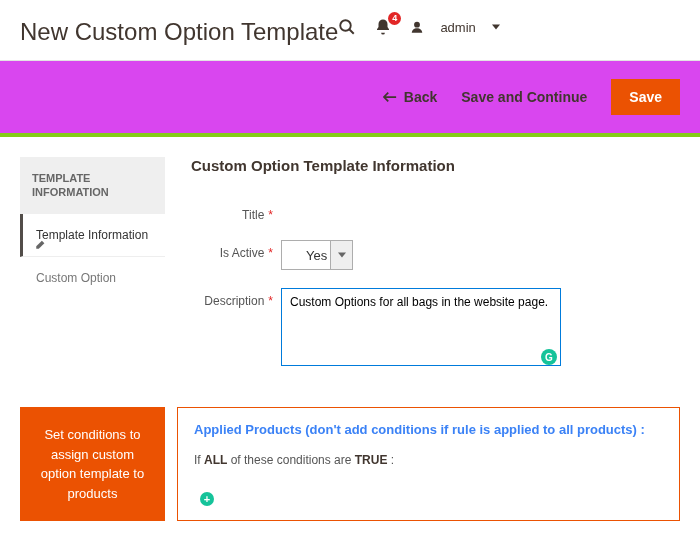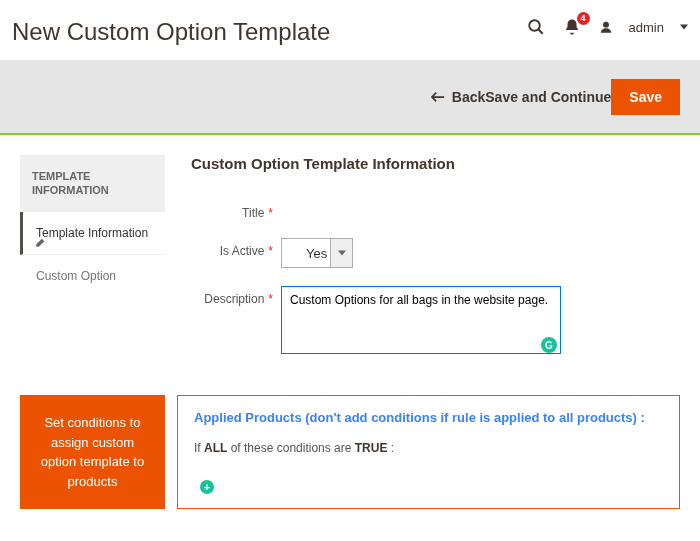--- a/index.html
+++ b/index.html
@@ -1,45 +1,45 @@
 <!DOCTYPE html>
 <html><head>
   <meta charset="utf-8">
   <style>
     *{box-sizing:border-box;margin:0;padding:0}
     body{font-family:-apple-system,BlinkMacSystemFont,'Segoe UI',Arial,sans-serif;font-size:13px;color:#333;background:#fff;width:700px}
-    .header{display:flex;justify-content:space-between;align-items:flex-start;padding:18px 12px 10px}
+    .header{display:flex;align-items:flex-start;padding:18px 20px 10px}
     .page-title{font-size:24px;font-weight:400;color:#41362f}
     .header-right{display:flex;align-items:center;gap:18px}
     .icon-svg{width:18px;height:18px;display:block}
     .bell-wrap{position:relative}
     .notif-badge{position:absolute;top:-6px;right:-9px;background:#e22626;color:#fff;font-size:9px;font-weight:700;border-radius:8px;padding:0 4px;line-height:13px;min-width:13px;text-align:center}
     .user-wrap{display:flex;align-items:center;gap:16px;color:#41362f;font-size:13px}
-    .action-bar{background:#e5e5e5;border-top:1px solid #e3e3e3;border-bottom:2px solid #84cc16;padding:18px 20px;display:flex;justify-content:flex-end;align-items:center;margin-top:4px}
+    .action-bar{background:#d946ef;border-top:1px solid #e3e3e3;border-bottom:4px solid #84cc16;padding:18px 20px;display:flex;justify-content:flex-end;align-items:center;gap:24px;margin-top:4px}
     .btn-back{background:transparent;border:none;display:flex;align-items:center;gap:7px;font-size:14px;color:#41362f;cursor:pointer;font-weight:600}
     .btn-sac{background:transparent;border:none;font-size:14px;color:#41362f;font-weight:600;cursor:pointer}
     .btn-save{background:#eb5202;border:none;color:#fff;font-size:14px;font-weight:600;padding:10px 18px;cursor:pointer}
     .main{display:flex;padding:20px;gap:26px}
     .sidebar{width:145px;flex-shrink:0}
     .side-head{background:#efefef;padding:14px 12px;font-size:11px;font-weight:700;color:#666;line-height:1.3}
     .tab{padding:14px 12px 14px 16px;font-size:12px;color:#555;cursor:pointer;background:#fff;position:relative}
     .tab.active{border-left:3px solid #524d49;padding-left:13px;color:#333;border-bottom:1px solid #eee}
     .pencil{position:absolute;left:12px;bottom:6px;width:10px;height:10px}
     .tab:not(.active){color:#777}
     .content{flex:1}
     .section-title{font-size:15px;font-weight:600;color:#41362f;margin-bottom:28px}
     .form-row{display:flex;align-items:flex-start;margin-bottom:18px}
     .label-col{width:90px;text-align:right;padding-right:8px;padding-top:6px;font-size:12px;color:#555;font-weight:400}
     .req{color:#e22626;margin-left:4px}
     .input-col{flex:1}
     .text-input{width:280px;border:1px solid #adadad;padding:6px 8px;font-size:13px;height:30px}
     .select-wrap{display:flex}
     .select-val{border:1px solid #adadad;padding:6px 24px;font-size:13px;height:30px;width:46px;display:flex;align-items:center}
     .select-btn{border:1px solid #adadad;border-left:none;background:#efefef;width:22px;height:30px;display:flex;align-items:center;justify-content:center}
-    .textarea{width:280px;height:68px;border:1px solid #007bdb;padding:6px 8px;font-size:12px;resize:none;font-family:inherit;position:relative}
+    .textarea{width:280px;height:78px;border:1px solid #007bdb;padding:6px 8px;font-size:12px;resize:none;font-family:inherit;position:relative}
     .ta-wrap{position:relative;width:280px}
     .g-badge{position:absolute;right:4px;bottom:4px;width:16px;height:16px;border-radius:50%;background:#15c39a;color:#fff;font-size:10px;font-weight:700;display:flex;align-items:center;justify-content:center}
     .lower{display:flex;gap:12px;padding:0 20px 20px;align-items:stretch}
     .callout{background:#eb5202;color:#fff;width:145px;padding:16px 12px;font-size:13px;text-align:center;line-height:1.5;display:flex;align-items:center;justify-content:center}
     .applied{flex:1;border:1px solid #eb5202;padding:14px 16px}
     .applied-title{font-size:13px;font-weight:700;color:#3b82f6;margin-bottom:16px}
     .cond-line{font-size:12px;color:#555;margin-bottom:24px}
     .cond-kw{color:#41362f;font-weight:600}
     .add-btn{width:14px;height:14px;border-radius:50%;background:#15c39a;color:#fff;display:inline-flex;align-items:center;justify-content:center;font-size:11px;font-weight:700;margin-left:6px}
   </style>

